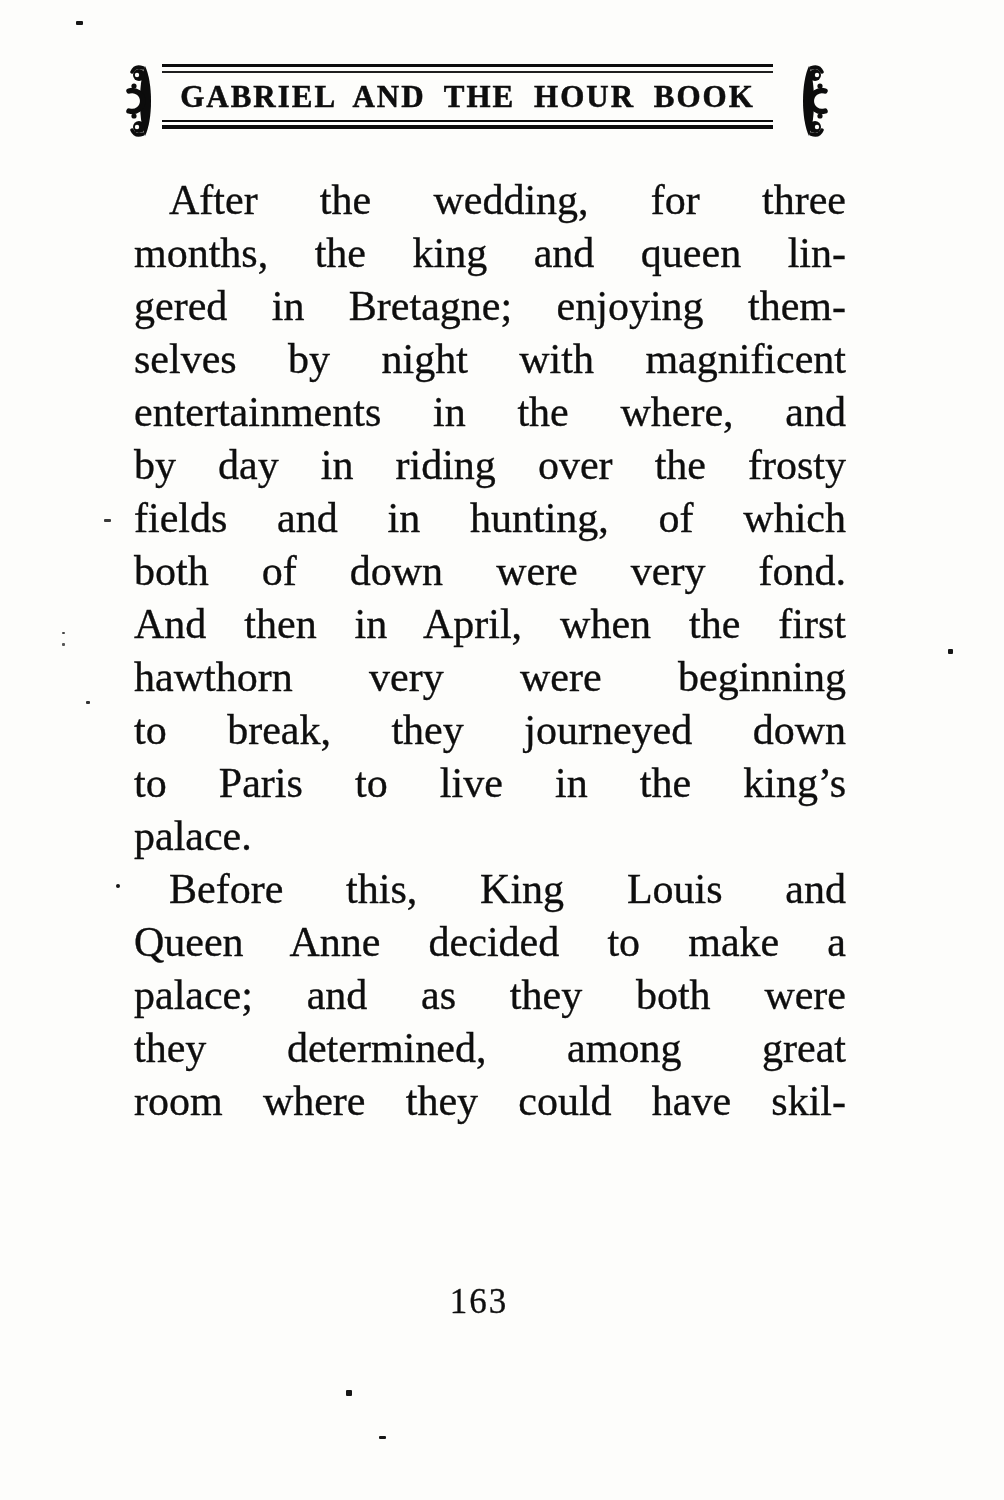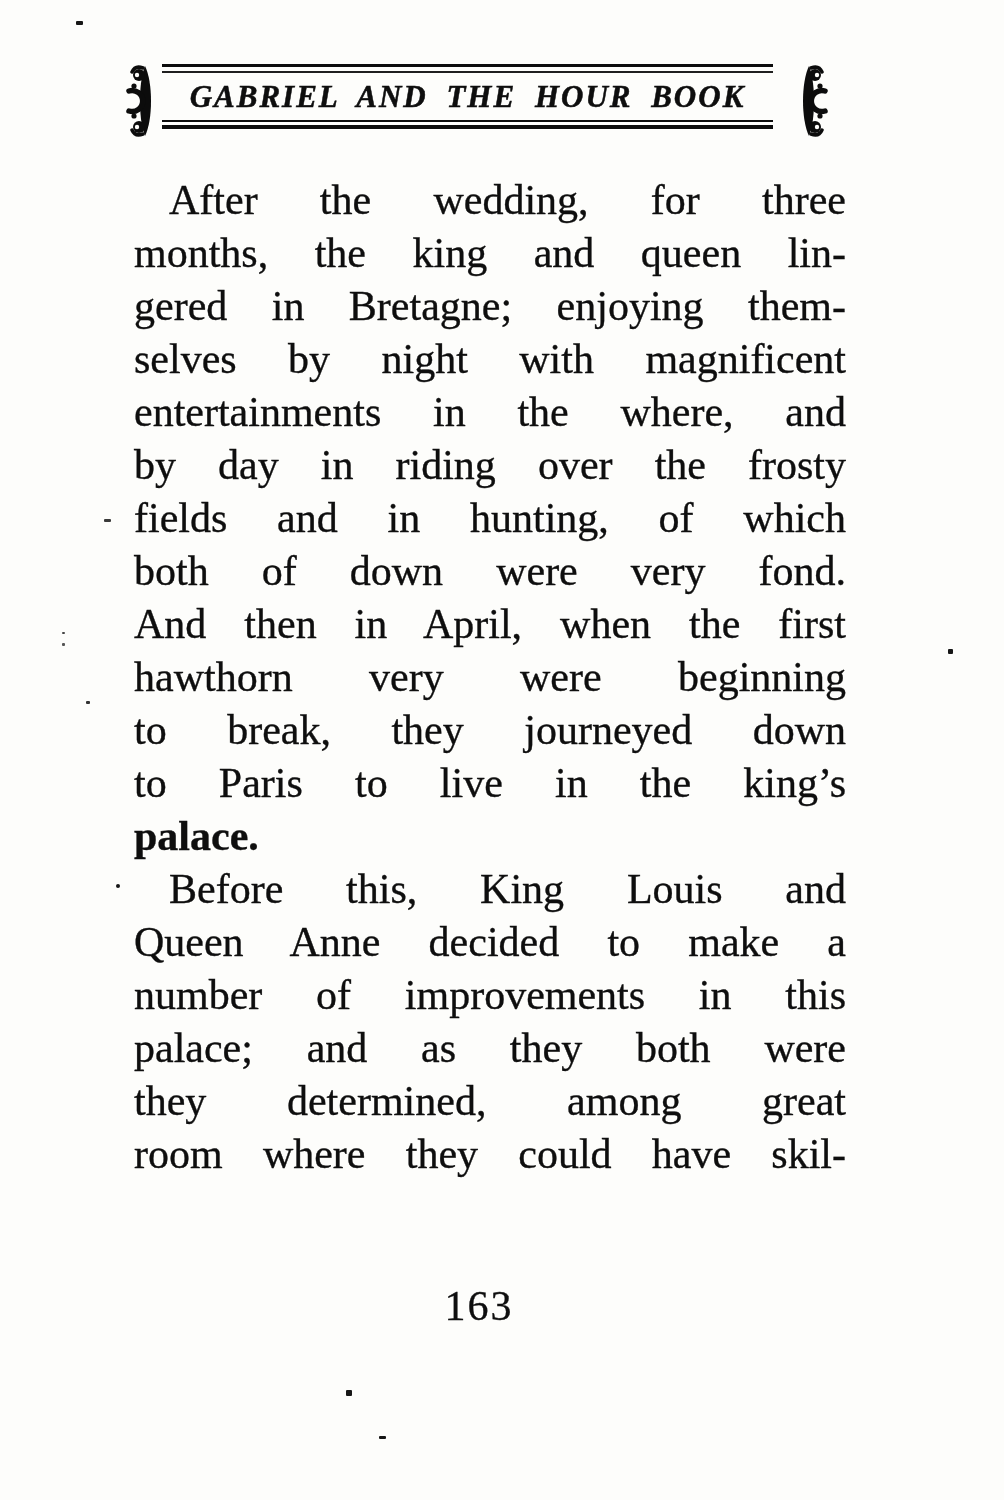--- a/index.html
+++ b/index.html
@@ -9,21 +9,21 @@
     background:#fdfdfb;
     font-family:"Liberation Serif", serif;
     color:#0e0e0e;
     overflow:hidden;
   }
   
   #header{position:absolute;left:121px;top:62px;width:712px;height:78px;}
   .ornament{position:absolute;top:2px;width:34px;height:74px;}
   #orn-left{left:0;transform:scaleX(-1);}
   #orn-right{right:0;}
-  #rules-title{position:absolute;left:41px;right:60px;top:2px;font-style:italic;}
+  #rules-title{position:absolute;left:41px;right:60px;top:2px;}
   .rule{background:#0c0c0c;}
   .rule.thick{height:3px;}
   .rule.thin{height:2px;}
   #rt-top-thin{margin-top:4px;opacity:.92;}
   #title{
     height:47px;display:flex;align-items:center;justify-content:center;
     font-weight:700;font-size:31px;letter-spacing:2px;word-spacing:9px;
     -webkit-text-stroke:0.5px #0c0c0c;
     white-space:nowrap;
   }
@@ -34,25 +34,25 @@
     font-size:42px;line-height:53px;
     -webkit-text-stroke:0.35px #101010;
   }
   .ln{
     text-align:justify;
     text-align-last:justify;
     white-space:normal;
     height:53px;overflow:visible;
   }
   .ln.indent{text-indent:35px;}
-  .ln.endpara{text-align-last:left;font-weight:bold;}
+  .ln.endpara{text-align-last:left;}
   
   #pageno{
     position:absolute;left:123px;top:1282px;width:712px;
-    text-align:center;font-size:42px;letter-spacing:2px;
+    text-align:center;font-size:35px;letter-spacing:2px;
     -webkit-text-stroke:0.3px #101010;
   }
   
   .speck{position:absolute;background:#161616;border-radius:1px;}
   .sp1{left:76px;top:21px;width:7px;height:4px;}
   .sp2{left:104px;top:519px;width:7px;height:3px;background:#3a3a3a;}
   .sp3{left:62px;top:632px;width:3px;height:2px;background:#444;}
   .sp4{left:62px;top:643px;width:3px;height:3px;background:#555;}
   .sp5{left:86px;top:701px;width:4px;height:3px;background:#333;}
   .sp6{left:116px;top:884px;width:4px;height:4px;border-radius:50%;}
@@ -111,21 +111,20 @@
     <div class="ln">by day in riding over the frosty</div>
     <div class="ln">fields and in hunting, of which</div>
     <div class="ln">both of down were very fond.</div>
     <div class="ln">And then in April, when the first</div>
     <div class="ln">hawthorn very were beginning</div>
     <div class="ln">to break, they journeyed down</div>
     <div class="ln">to Paris to live in the king’s</div>
     <div class="ln endpara">palace.</div>
     <div class="ln indent">Before this, King Louis and</div>
     <div class="ln">Queen Anne decided to make a</div>
-    <div class="ln">number of improvements in this</div>
     <div class="ln">palace; and as they both were</div>
     <div class="ln">they determined, among great</div>
     <div class="ln">room where they could have skil-</div>
   </div>
 
   <div id="pageno">163</div>
 
   <div class="speck sp1"></div>
   <div class="speck sp2"></div>
   <div class="speck sp3"></div>

